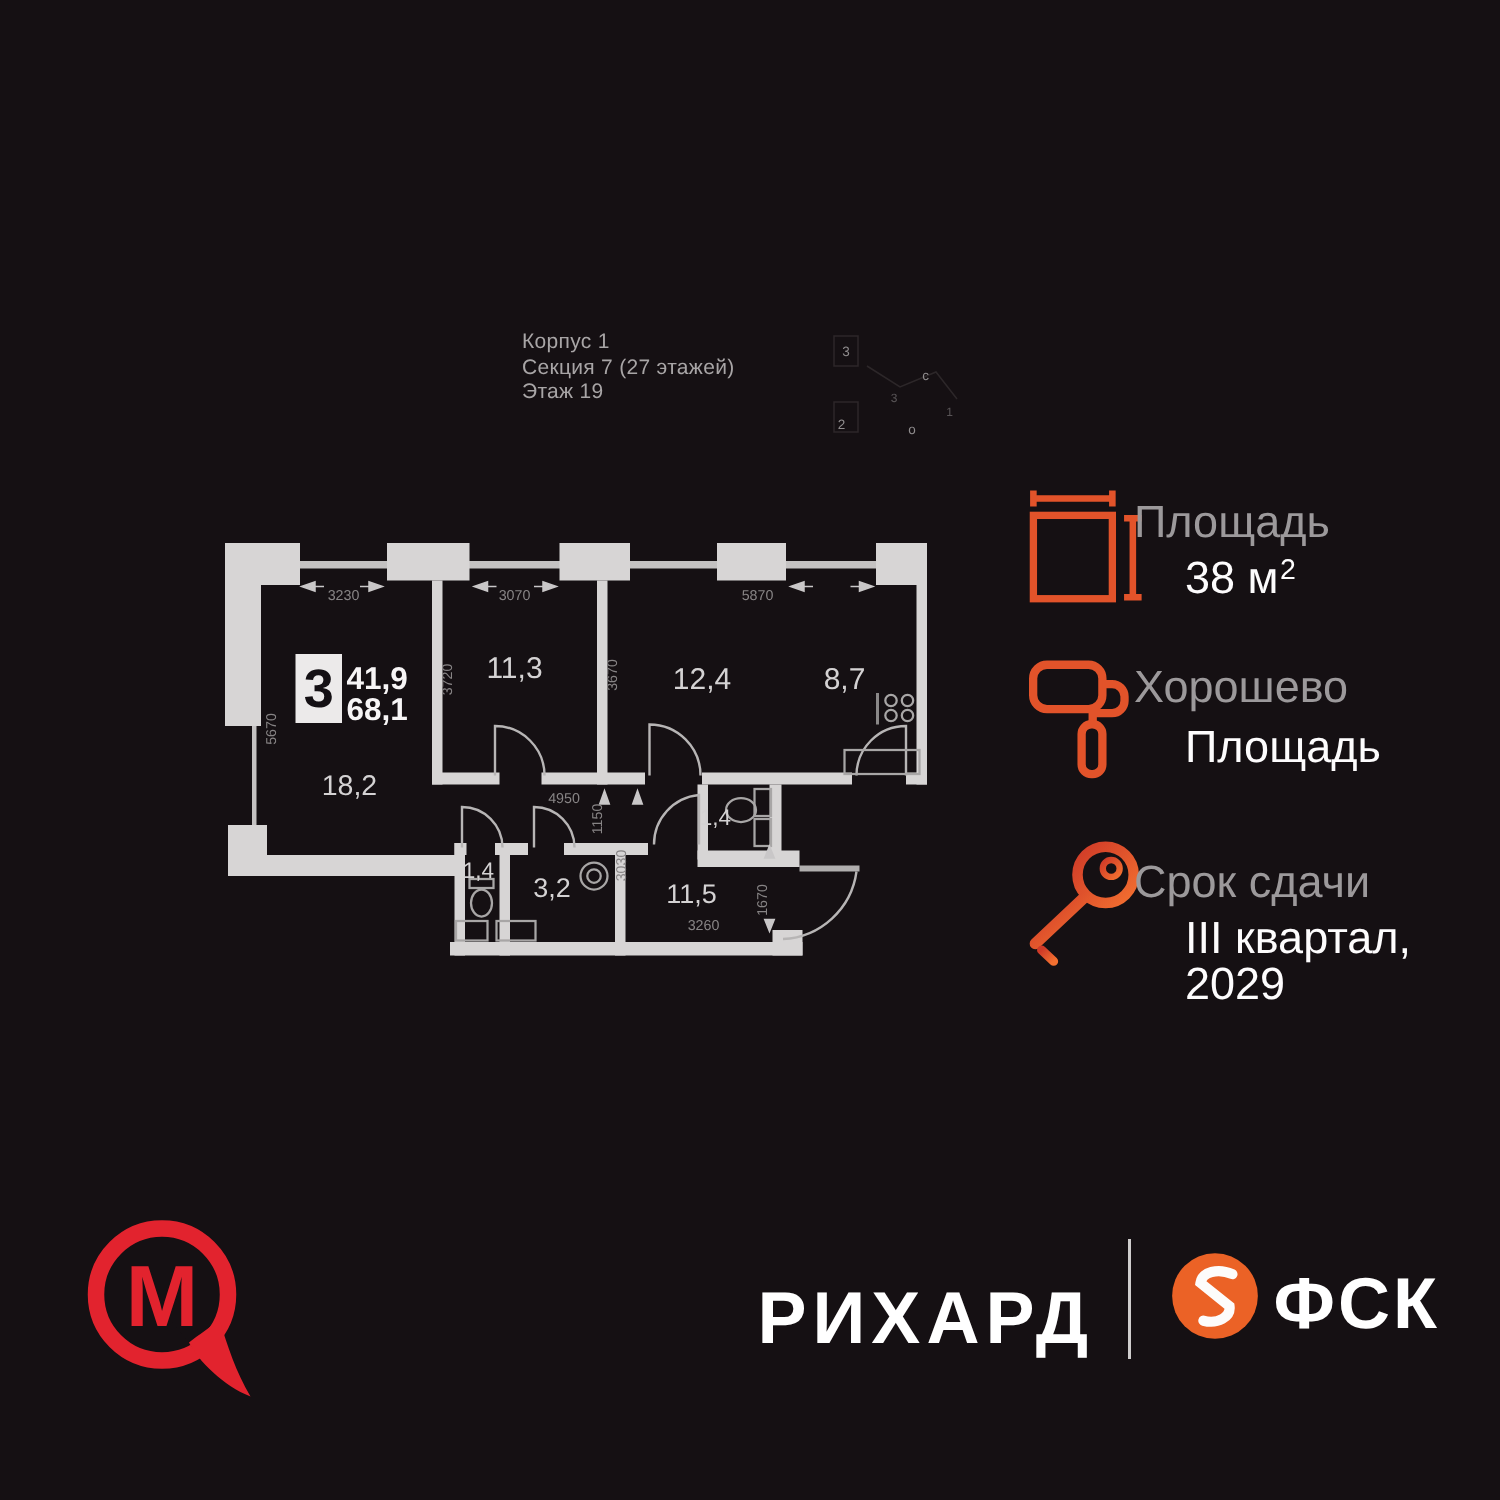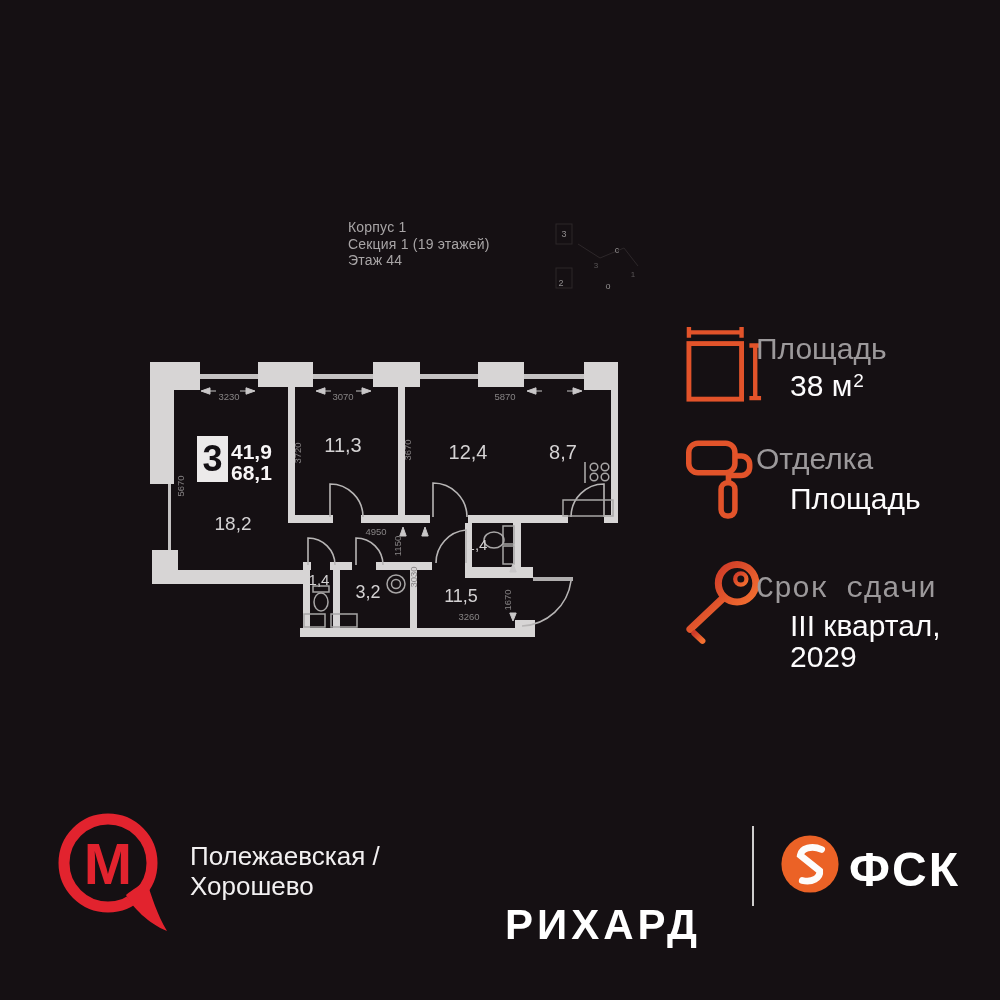--- a/index.html
+++ b/index.html
@@ -7,35 +7,35 @@
         font-family:"Liberation Sans","DejaVu Sans",sans-serif;}
   
   .binfo{position:absolute;left:348px;top:219px;font-size:14px;line-height:16.5px;color:#a8a5a6;letter-spacing:.2px;}
   
   .feat-label{position:absolute;left:756px;font-size:30px;line-height:1;color:#9c999b;}
   .feat-value{position:absolute;left:790px;font-size:30px;line-height:1;color:#fdfcfd;}
   .feat-value sup{font-size:19px;position:relative;top:2px;left:1px;}
   .icon{position:absolute;}
   
   .stations{position:absolute;left:190px;top:841px;width:225px;font-size:26px;line-height:30px;color:#f2f0f1;}
-  .brand{position:absolute;left:505px;top:901px;font-size:42px;font-weight:700;letter-spacing:4px;color:#fff;}
+  .brand{position:absolute;left:505px;top:851px;font-size:49px;font-weight:700;letter-spacing:4px;color:#fff;}
   .divider{position:absolute;left:752px;top:826px;width:2px;height:80px;background:#cfcdcd;}
   .fsk-name{position:absolute;left:849px;top:842px;font-size:48px;font-weight:700;letter-spacing:2px;color:#fff;}
   svg{display:block;}
   text{font-family:"Liberation Sans","DejaVu Sans",sans-serif;}
 </style>
 </head>
 <body>
 
 <div class="card">
 
   <div class="binfo">
     <div>Корпус 1</div>
-    <div>Секция 1 (19 этажей)</div>
-    <div>Этаж 44</div>
+    <div>Секция 7 (27 этажей)</div>
+    <div>Этаж 19</div>
   </div>
 
   <svg class="icon" style="left:548px;top:208px;" width="104" height="96" viewBox="548 208 104 96">
     <g stroke="#373133" fill="none" stroke-width="1" opacity="0.7">
       <rect x="556" y="224" width="16" height="20"></rect>
       <rect x="556" y="268" width="16" height="20"></rect>
       <path d="M578,244 L600,258 L624,248 L638,266"></path>
     </g>
     <g fill="#8f8c8d" font-size="9" text-anchor="middle">
       <text x="564" y="237">3</text>
@@ -175,48 +175,47 @@
   <div class="feat-label" style="top:334px;">Площадь</div>
   <div class="feat-value" style="top:369px;"><span>38 м</span><sup>2</sup></div>
 
   <svg class="icon" style="left:686px;top:438px;" width="72" height="86" viewBox="0 0 78 88">
     <g stroke="#e2532a" stroke-width="6" fill="none" stroke-linejoin="round">
       <rect x="3" y="3" width="50" height="32" rx="10"></rect>
       <path d="M53,17 h7 a9,9 0 0 1 9,9 v3 a9,9 0 0 1 -9,9 h-14 v8"></path>
       <rect x="38" y="46" width="15" height="36" rx="7"></rect>
     </g>
   </svg>
-  <div class="feat-label" style="top:444px;">Отделка</div>
+  <div class="feat-label" style="top:444px;">Хорошево</div>
   <div class="feat-value" style="top:484px;">Площадь</div>
 
   <svg class="icon" style="left:678px;top:552px;" width="90" height="98" viewBox="0 0 96 100">
     <defs>
       <linearGradient id="kg" x1="0" y1="0" x2="1" y2="1">
         <stop offset="0" stop-color="#cf3a28"></stop>
         <stop offset="1" stop-color="#f37030"></stop>
       </linearGradient>
     </defs>
     <g stroke="url(#kg)" fill="none" stroke-linecap="round">
       <circle cx="63" cy="31" r="20" stroke-width="7.5"></circle>
       <circle cx="67" cy="26.5" r="6" stroke-width="4.5"></circle>
       <path d="M48.5,46.5 L13,80" stroke-width="8"></path>
       <path d="M17.5,84.5 L26,92.5" stroke-width="6.5"></path>
     </g>
   </svg>
-  <div class="feat-label" style="top:574px;font-family:Liberation Mono, monospace;">Срок сдачи</div>
+  <div class="feat-label" style="top:574px;">Срок сдачи</div>
   <div class="feat-value" style="top:611px;">III квартал,</div>
   <div class="feat-value" style="top:642px;">2029</div>
 
   <svg class="icon" style="left:50px;top:800px;" width="130" height="140" viewBox="0 0 130 140">
     <circle cx="58" cy="63" r="44" stroke="#e2232e" stroke-width="11" fill="none"></circle>
     <line x1="62" y1="70" x2="96" y2="112" stroke="#151013" stroke-width="10"></line>
     <path d="M96,79 C102,98 107,114 117,131 C99,124 82,107 76,95 C82,90 91,85 96,79 Z" fill="#e2232e"></path>
     <text x="58" y="84" font-size="58" font-weight="bold" fill="#e2232e" text-anchor="middle">М</text>
   </svg>
-  <div class="stations">Полежаевская / Хорошево</div>
 
   <div class="brand">РИХАРД</div>
   <div class="divider"></div>
 
   <svg class="icon" style="left:779px;top:833px;" width="62" height="62" viewBox="0 0 64 64">
     <circle cx="32" cy="32" r="29.5" fill="#eb6226"></circle>
     <path d="M44,17 C34,12.5 23,15.5 22,23 L42,39 C43,46.5 34,51.5 24,49" stroke="#fdfcfb" stroke-width="7" fill="none" stroke-linecap="round"></path>
   </svg>
   <div class="fsk-name">ФСК</div>
 

